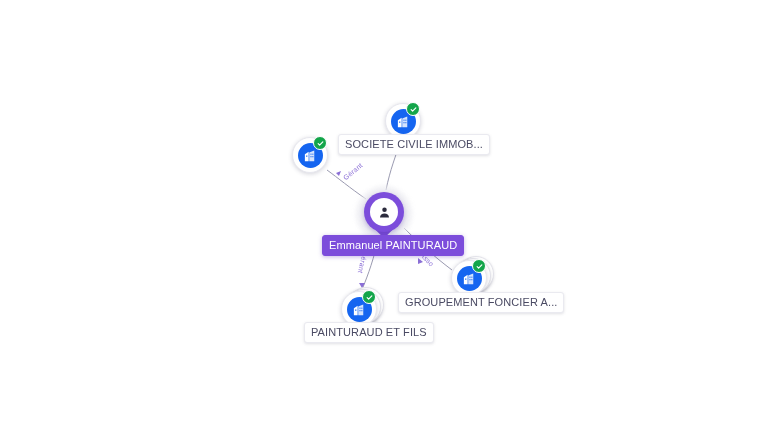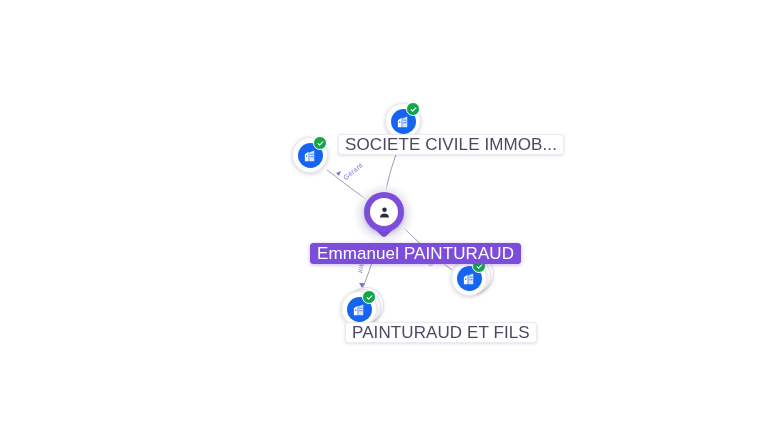--- a/index.html
+++ b/index.html
@@ -131,21 +131,21 @@
   .pin-inner svg { display:block; }
 
   
   .node-label {
     position: absolute;
     background: #ffffff;
     border: 1px solid #eaeaf0;
     border-radius: 3px;
     box-shadow: 0 1px 3px rgba(60,60,90,.16);
     color: #4a4a63;
-    font-size: 17px;
+    font-size: 11px;
     line-height: 13px;
     padding: 3px 6px;
     white-space: nowrap;
     letter-spacing: .1px;
   }
   .node-label.primary {
     background: #7c4ddb;
     border-color: #7c4ddb;
     color: #ffffff;
     box-shadow: 0 1px 4px rgba(90,55,180,.35);
@@ -254,20 +254,21 @@
           <rect x="15" y="13" width="1.6" height="1.8" fill="#1565f0"></rect>
         </svg>
       </div>
     </div>
     <div class="verified-badge">
       <svg width="7" height="7" viewBox="0 0 24 24" fill="none">
         <path d="M4 12.5l5 5L20 6.5" stroke="#ffffff" stroke-width="4" stroke-linecap="round" stroke-linejoin="round"></path>
       </svg>
     </div>
   </div>
+  <div class="node-label" style="left:398px; top:292px;">GROUPEMENT FONCIER A...</div>
 
   <div class="company-node" style="left:341px; top:291px;">
     <div class="stack-card s2"></div>
     <div class="stack-card s1"></div>
     <div class="card-front">
       <div class="biz-disc">
         <svg width="15" height="15" viewBox="0 0 24 24" fill="none">
           <path d="M3 21V10l6-4v15H3z" fill="#ffffff"></path>
           <path d="M10 21V7l8-3v17h-8z" fill="#ffffff" opacity=".82"></path>
           <rect x="5" y="12" width="2" height="2" fill="#1565f0"></rect>
@@ -277,30 +278,30 @@
           <rect x="15" y="13" width="1.6" height="1.8" fill="#1565f0"></rect>
         </svg>
       </div>
     </div>
     <div class="verified-badge">
       <svg width="7" height="7" viewBox="0 0 24 24" fill="none">
         <path d="M4 12.5l5 5L20 6.5" stroke="#ffffff" stroke-width="4" stroke-linecap="round" stroke-linejoin="round"></path>
       </svg>
     </div>
   </div>
-  <div class="node-label" style="left:304px; top:322px;margin-left:41px;">PAINTURAUD ET FILS</div>
+  <div class="node-label" style="left:304px; top:322px;">PAINTURAUD ET FILS</div>
 
   <div class="center-halo" style="left:356px; top:186px;"></div>
 
   <div class="person-node" style="left:364px; top:192px;">
     <div class="pin-tail"></div>
     <div class="pin-body"></div>
     <div class="pin-inner">
       <svg width="15" height="15" viewBox="0 0 24 24" fill="none">
         <circle cx="12" cy="7.5" r="3.6" fill="#2b2b3d"></circle>
         <path d="M4.8 20c0-4 3.3-6.4 7.2-6.4S19.2 16 19.2 20H4.8z" fill="#2b2b3d"></path>
       </svg>
     </div>
   </div>
 
-  <div class="node-label primary" style="left:310px; top:235px;margin-top:8px;">Emmanuel PAINTURAUD</div>
+  <div class="node-label primary" style="left:322px; top:235px;">Emmanuel PAINTURAUD</div>
 
 </div>
 
 </body></html>

